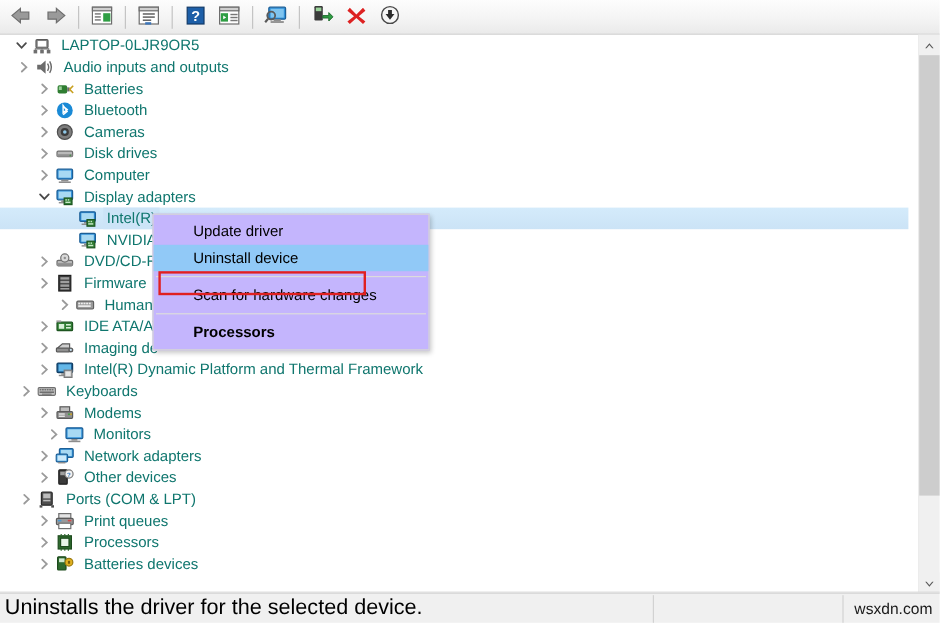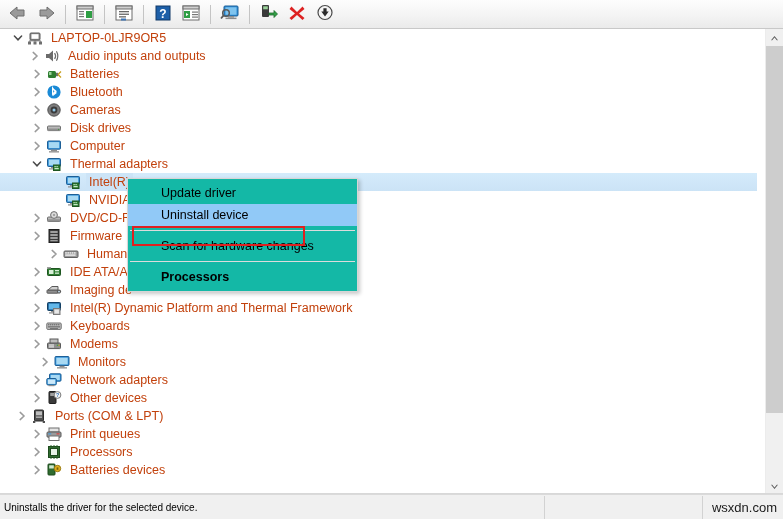--- a/index.html
+++ b/index.html
@@ -67,35 +67,35 @@
   .ricon {
     width: 18px; height: 18px;
     display: flex; align-items: center; justify-content: center;
     flex: 0 0 18px;
     margin-right: 4px;
   }
   .rlabel {
     font-size: 12.5px;
     line-height: 18px;
     padding: 0 3px;
-    color: #c2410c;
+    color: #0f766e;
   }
   .row.selected .rlabel {
     background: #cce4f7;
   }
   .row.selected {
     background: linear-gradient(to bottom,#d4ebfb,#cbe3f6);
   }
 
   
   #ctx-menu {
     position: absolute;
     left: 127px; top: 178px;
     width: 229px;
-    background: #14b8a6;
+    background: #c4b5fd;
     border: 1px solid #d6d6d6;
     box-shadow: 2px 2px 4px rgba(0,0,0,0.22);
     padding: 3px 0 3px 0;
     z-index: 40;
   }
   .mi {
     height: 22px;
     line-height: 22px;
     padding-left: 33px;
     font-size: 12.5px;
@@ -150,24 +150,24 @@
     background: #f0f0f0;
     border-top: 1px solid #dadada;
     box-sizing: border-box;
     display: flex;
     align-items: center;
   }
   #status-cell-1 {
     flex: 0 0 545px;
     height: 23px;
     border-right: 1px solid #d2d2d2;
-    display: flex; align-items: center;
+    display: flex; 
     padding-left: 4px;
     box-sizing: border-box;
-    font-size: 10px;
+    font-size: 18px;
   }
   #status-cell-2 {
     flex: 0 0 158px;
     height: 23px;
     border-right: 1px solid #d2d2d2;
     box-sizing: border-box;
   }
   #status-cell-3 {
     flex: 1 1 auto;
     height: 24px;
@@ -318,21 +318,21 @@
             <rect x="3" y="3" width="10" height="7" rx="1" fill="#8d8d8d" stroke="#5a5a5a"></rect>
             <rect x="4.5" y="4.2" width="7" height="4.6" fill="#ffffff"></rect>
             <rect x="1" y="11.5" width="3" height="3" fill="#6f6f6f"></rect>
             <rect x="6.5" y="11.5" width="3" height="3" fill="#6f6f6f"></rect>
             <rect x="12" y="11.5" width="3" height="3" fill="#6f6f6f"></rect>
             <path d="M8 10 L8 11.5 M2.5 11.5 L2.5 10.8 L13.5 10.8 L13.5 11.5" stroke="#6f6f6f" fill="none"></path>
           </svg>
         </span>
         <span class="rlabel">LAPTOP-0LJR9OR5</span>
       </div>
-      <div class="row" style="padding-left:27px">
+      <div class="row" style="padding-left:12px">
         <span class="twisty">
           <svg width="10" height="10" viewBox="0 0 10 10">
             <path d="M3.2 1.4 L7 5 L3.2 8.6" stroke="#9b9b9b" stroke-width="1.5" fill="none" stroke-linecap="round"></path>
           </svg>
         </span>
         <span class="ricon">
           <svg width="16" height="16" viewBox="0 0 16 16">
             <path d="M2 6 L5 6 L9 2.5 L9 13.5 L5 10 L2 10 Z" fill="#6b6b6b"></path>
             <path d="M10.6 5 Q12.6 8 10.6 11" stroke="#6b6b6b" stroke-width="1.2" fill="none"></path>
             <path d="M12.4 3.2 Q15.2 8 12.4 12.8" stroke="#6b6b6b" stroke-width="1.2" fill="none"></path>
@@ -427,21 +427,21 @@
             <rect x="1.5" y="2.5" width="13" height="8" rx="1" fill="#2f8fd8" stroke="#1d5f96"></rect>
             <rect x="2.8" y="3.6" width="10.4" height="5.8" fill="#a8d9f3"></rect>
             <rect x="5" y="11" width="6" height="1.3" fill="#8d8d8d"></rect>
             <rect x="3" y="12.3" width="10" height="1.2" fill="#8d8d8d"></rect>
             <rect x="7.5" y="9" width="6.5" height="5.5" fill="#2f7d32" stroke="#1d5520"></rect>
             <rect x="8.5" y="10" width="1.2" height="1.2" fill="#c8e8c8"></rect>
             <rect x="10.5" y="10" width="1.2" height="1.2" fill="#c8e8c8"></rect>
             <rect x="8.5" y="12" width="4.2" height="1.2" fill="#c8e8c8"></rect>
           </svg>
         </span>
-        <span class="rlabel">Thermal adapters</span>
+        <span class="rlabel">Display adapters</span>
       </div>
       <div class="row selected" style="padding-left:48px">
         <span class="twisty"></span>
         <span class="ricon">
           <svg width="16" height="16" viewBox="0 0 16 16">
             <rect x="1.5" y="2.5" width="13" height="8" rx="1" fill="#2f8fd8" stroke="#1d5f96"></rect>
             <rect x="2.8" y="3.6" width="10.4" height="5.8" fill="#a8d9f3"></rect>
             <rect x="5" y="11" width="6" height="1.3" fill="#8d8d8d"></rect>
             <rect x="3" y="12.3" width="10" height="1.2" fill="#8d8d8d"></rect>
             <rect x="7.5" y="9" width="6.5" height="5.5" fill="#2f7d32" stroke="#1d5520"></rect>
@@ -564,21 +564,21 @@
             <rect x="1.5" y="2.5" width="13" height="8" rx="1" fill="#1d5f96" stroke="#123f64"></rect>
             <rect x="2.8" y="3.6" width="10.4" height="5.8" fill="#63b7e8"></rect>
             <rect x="5" y="11" width="6" height="1.3" fill="#8d8d8d"></rect>
             <rect x="3" y="12.3" width="10" height="1.2" fill="#8d8d8d"></rect>
             <rect x="7.5" y="8.5" width="6.5" height="6" fill="#b6b6b6" stroke="#7a7a7a"></rect>
             <rect x="8.6" y="9.6" width="4.3" height="3.8" fill="#e8e8e8"></rect>
           </svg>
         </span>
         <span class="rlabel">Intel(R) Dynamic Platform and Thermal Framework</span>
       </div>
-      <div class="row" style="padding-left:29px">
+      <div class="row" style="padding-left:14px">
         <span class="twisty">
           <svg width="10" height="10" viewBox="0 0 10 10">
             <path d="M3.2 1.4 L7 5 L3.2 8.6" stroke="#9b9b9b" stroke-width="1.5" fill="none" stroke-linecap="round"></path>
           </svg>
         </span>
         <span class="ricon">
           <svg width="16" height="16" viewBox="0 0 16 16">
             <rect x="0.8" y="5" width="14.4" height="6.4" rx="1" fill="#c4c4c4" stroke="#6f6f6f"></rect>
             <rect x="2" y="6.1" width="1.5" height="1.3" fill="#6f6f6f"></rect>
             <rect x="4" y="6.1" width="1.5" height="1.3" fill="#6f6f6f"></rect>

